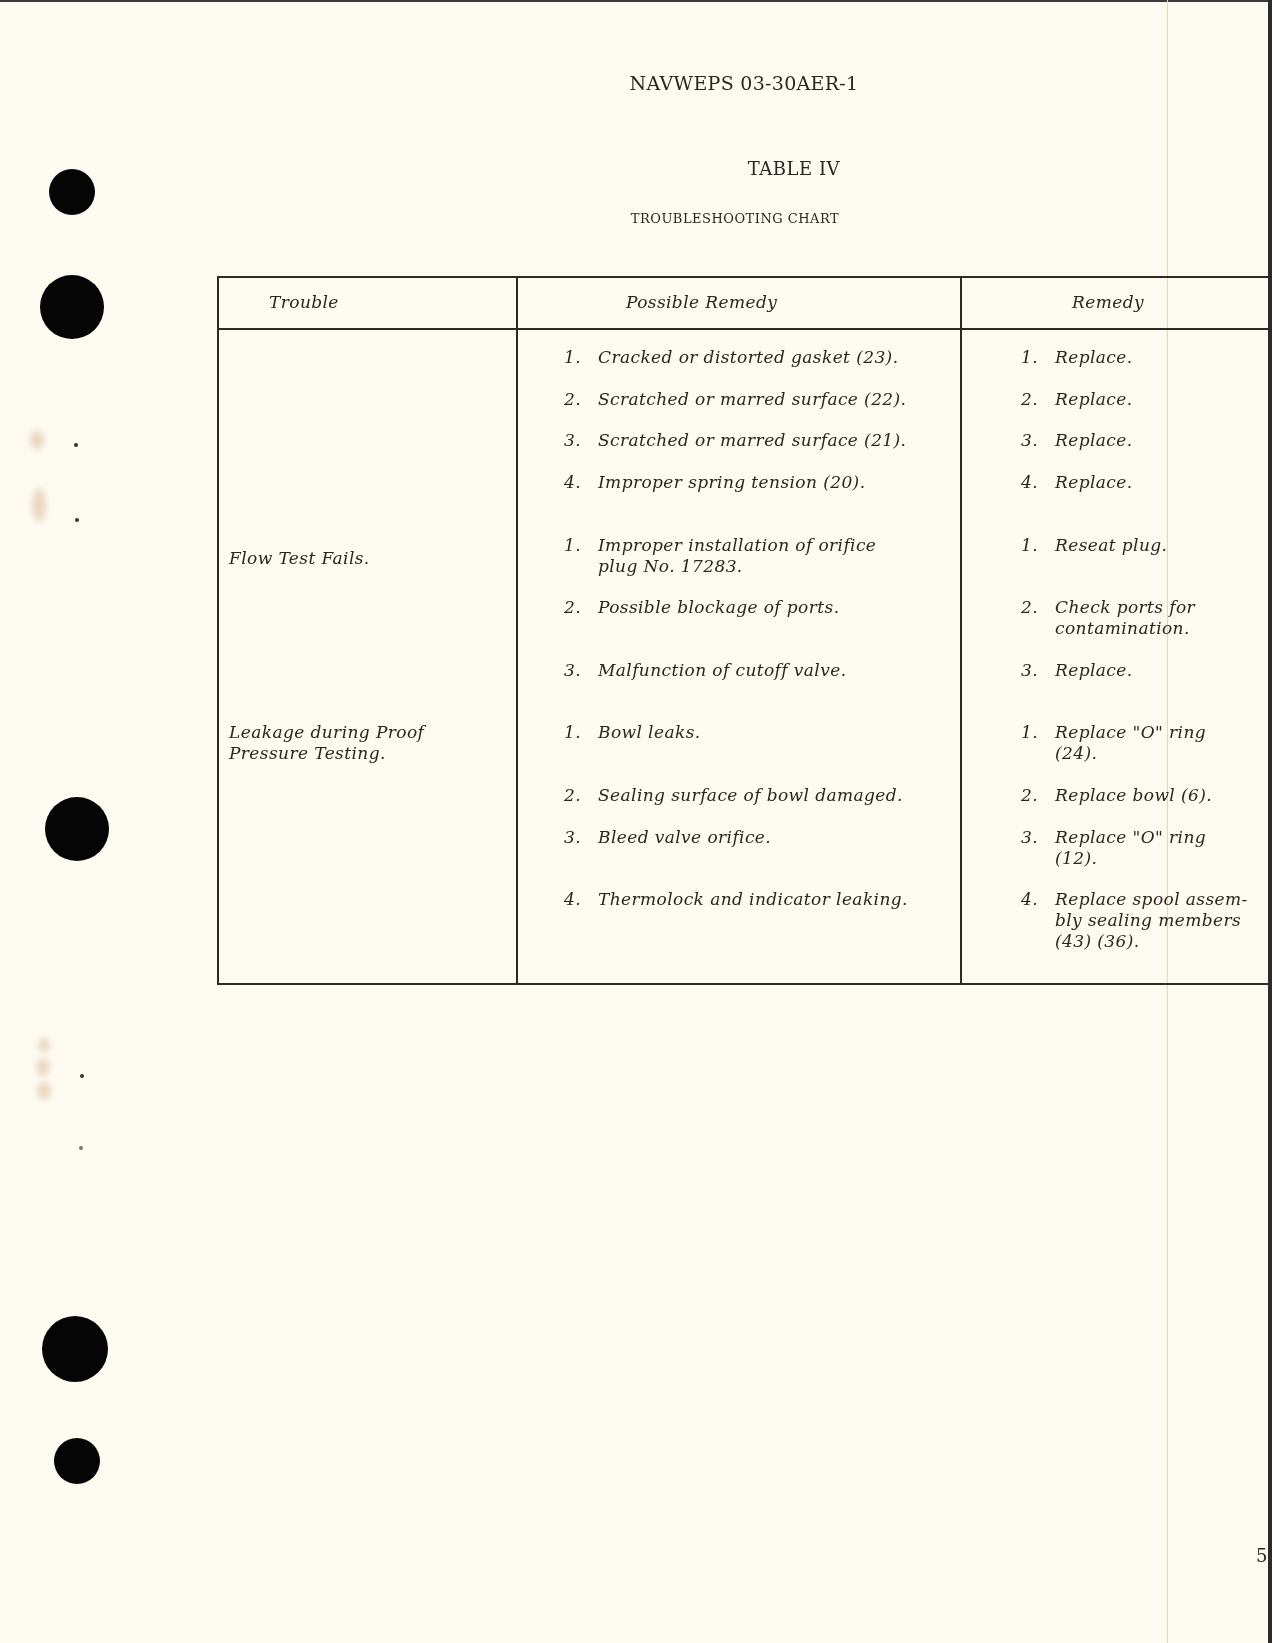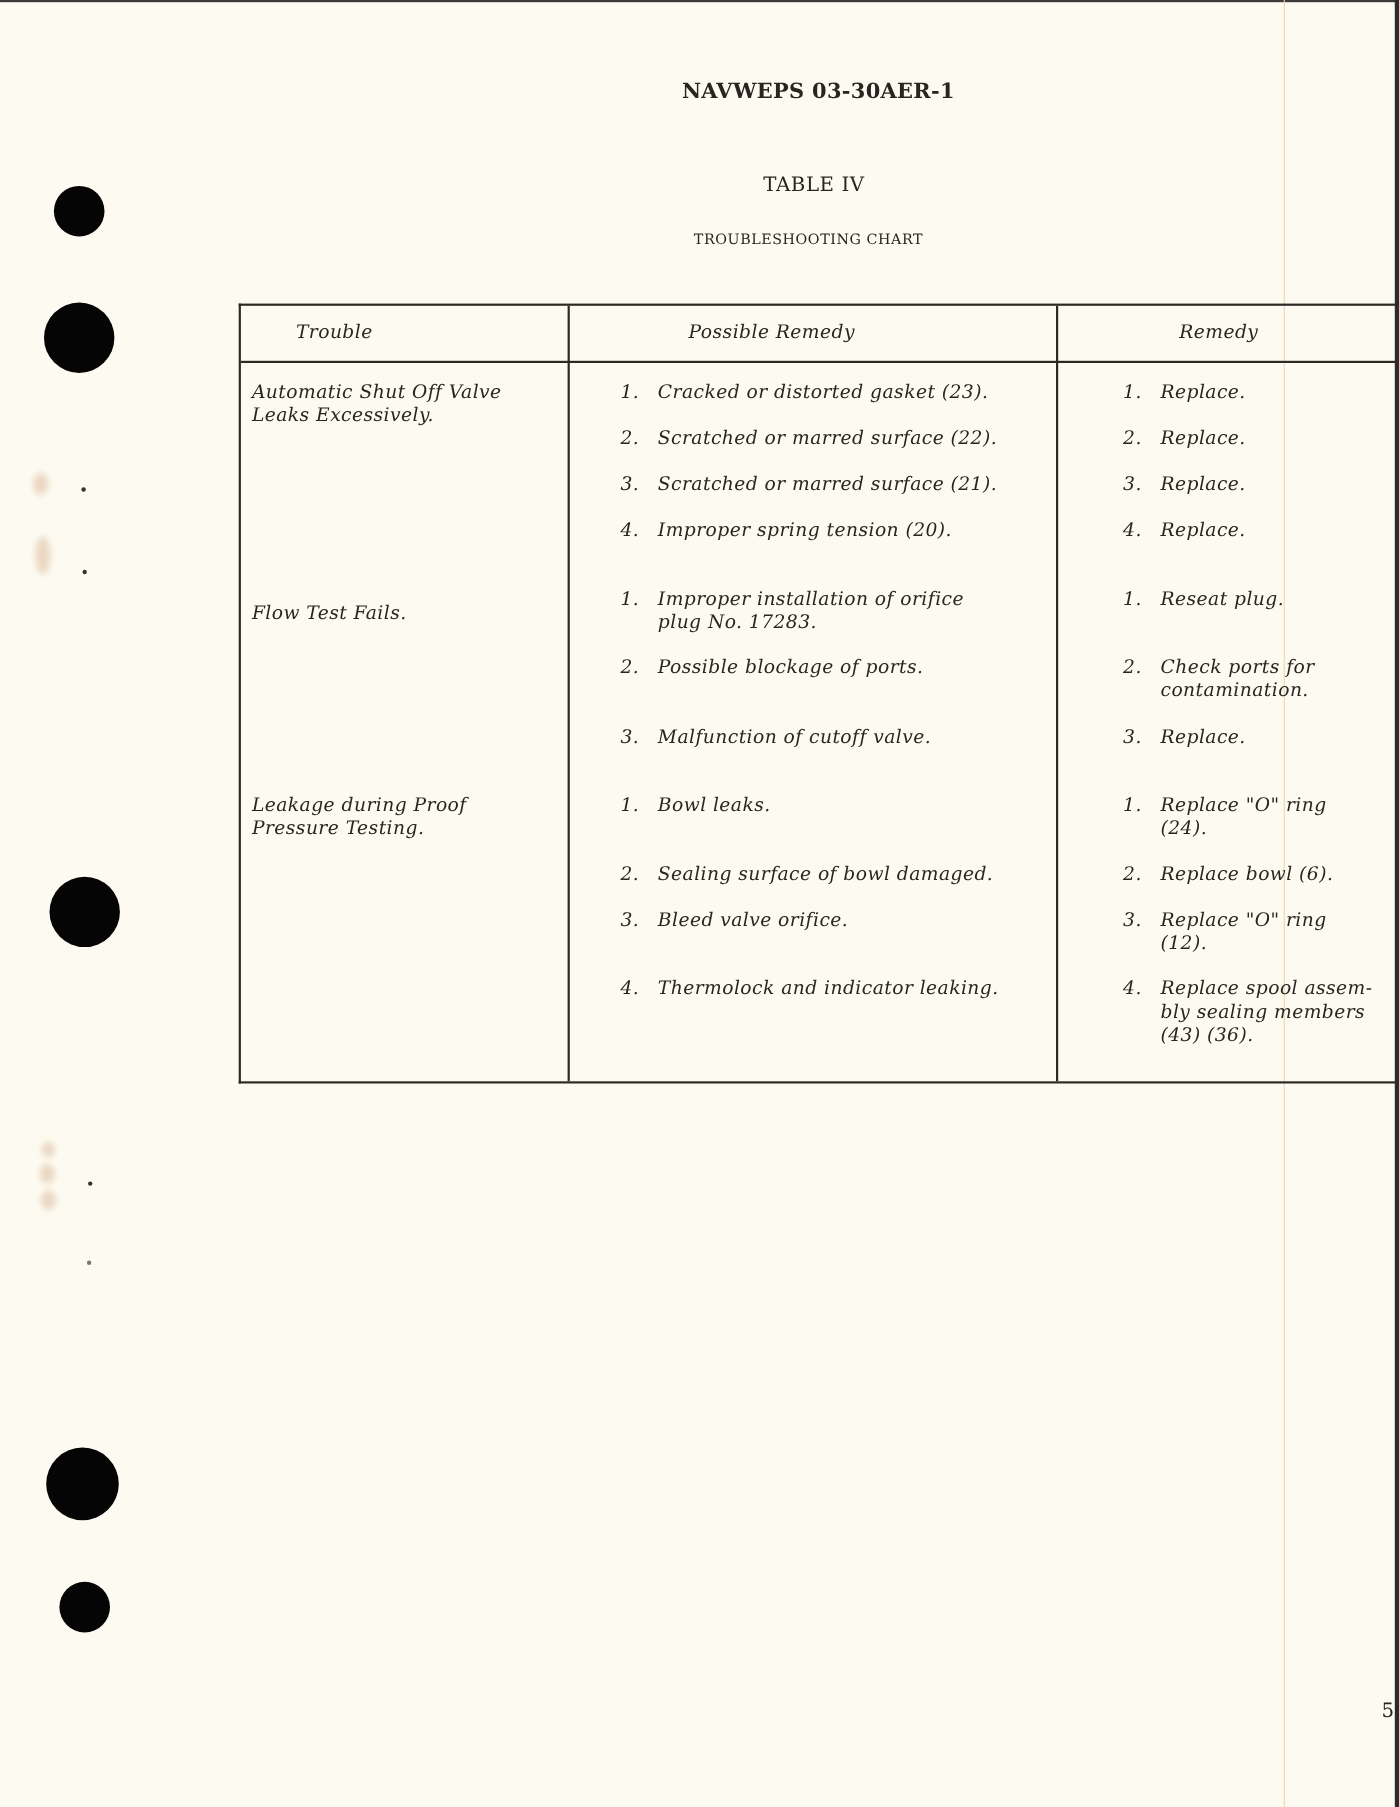--- a/index.html
+++ b/index.html
@@ -28,23 +28,23 @@
       position: absolute; border-radius: 50%;
       background: rgba(200, 150, 110, 0.35); filter: blur(3px);
     }
     .speck {
       position: absolute; width: 4px; height: 4px; border-radius: 50%; background: #333;
     }
     .doc-number {
       position: absolute; top: 72px; left: 0; width: 1272px; text-align: center;
       font-size: 19px; letter-spacing: 0.3px; padding-left: 200px; box-sizing: border-box;
     }
-    .doc-number span { display: inline-block; margin-left: 16px; font-weight: bold; }
+    .doc-number span { display: inline-block; margin-left: 16px; }
     .table-label {
-      position: absolute; top: 158px; left: 640px; width: 200px; text-align: center;
+      position: absolute; top: 158px; left: 640px; width: 200px; text-align: right;
       font-size: 18px; letter-spacing: 0.5px;
     }
     .table-title {
       position: absolute; top: 211px; left: 560px; width: 350px; text-align: center;
       font-size: 13px; letter-spacing: 0.5px;
     }
     .chart-table {
       position: absolute; left: 217px; top: 276px; width: 1174px; height: 709px;
       border: 2px solid #2e2925; border-right: none; box-sizing: border-box; font-style: italic;
     }
@@ -98,24 +98,20 @@
 
 <div class="chart-table">
   <div class="hdr-line"></div>
   <div class="col-line" style="left:297px;"></div>
   <div class="col-line" style="left:741px;"></div>
 
   <div class="hdr" style="left:50px;">Trouble</div>
   <div class="hdr" style="left:407px;">Possible Remedy</div>
   <div class="hdr" style="left:853px;">Remedy</div>
 
-  <div class="cell" style="left:10px;top:69px;">
-    <div>Automatic Shut Off Valve</div>
-    <div>Leaks Excessively.</div>
-  </div>
   <div class="cell" style="left:345px;top:69px;">
     <span class="num">1.</span>
     <span class="txt">Cracked or distorted gasket (23).</span>
   </div>
   <div class="cell" style="left:802px;top:69px;">
     <span class="num">1.</span>
     <span class="txt">Replace.</span>
   </div>
 
   <div class="cell" style="left:345px;top:111px;">

